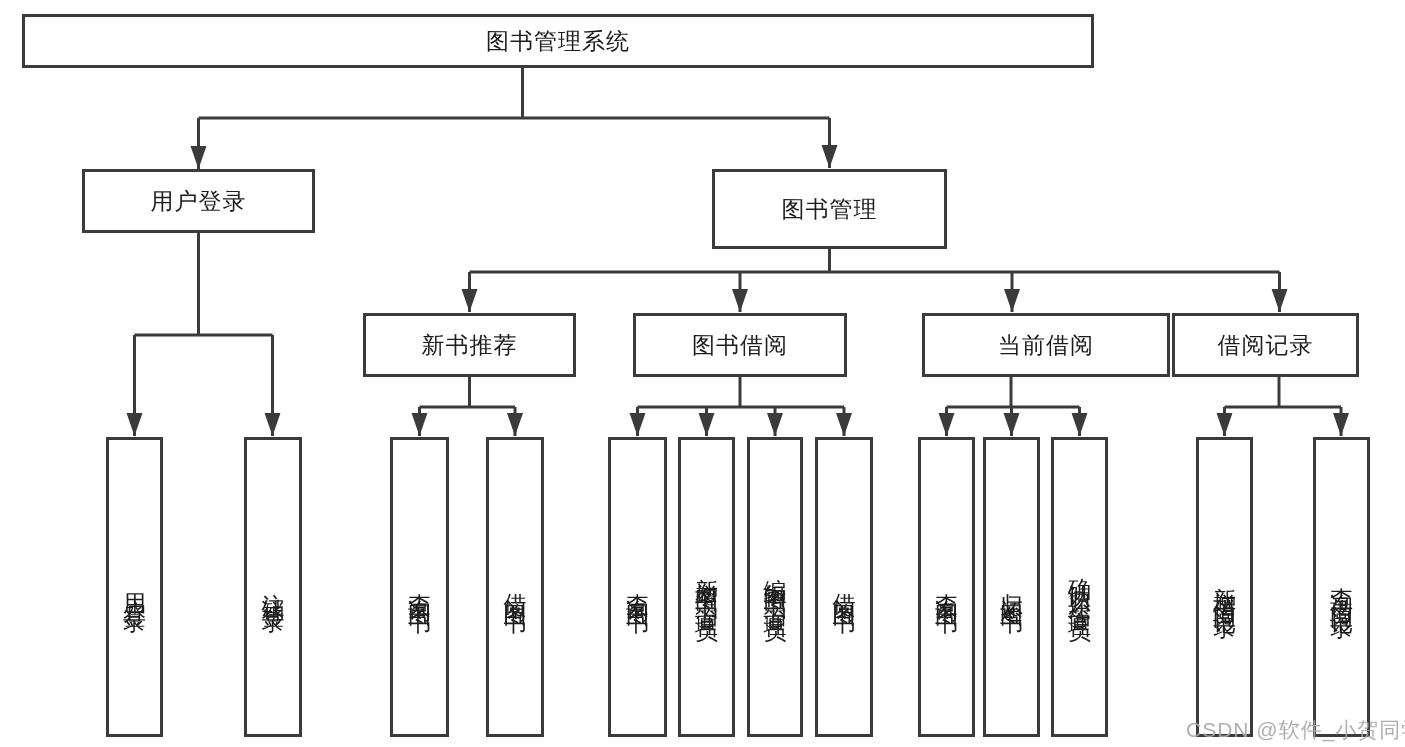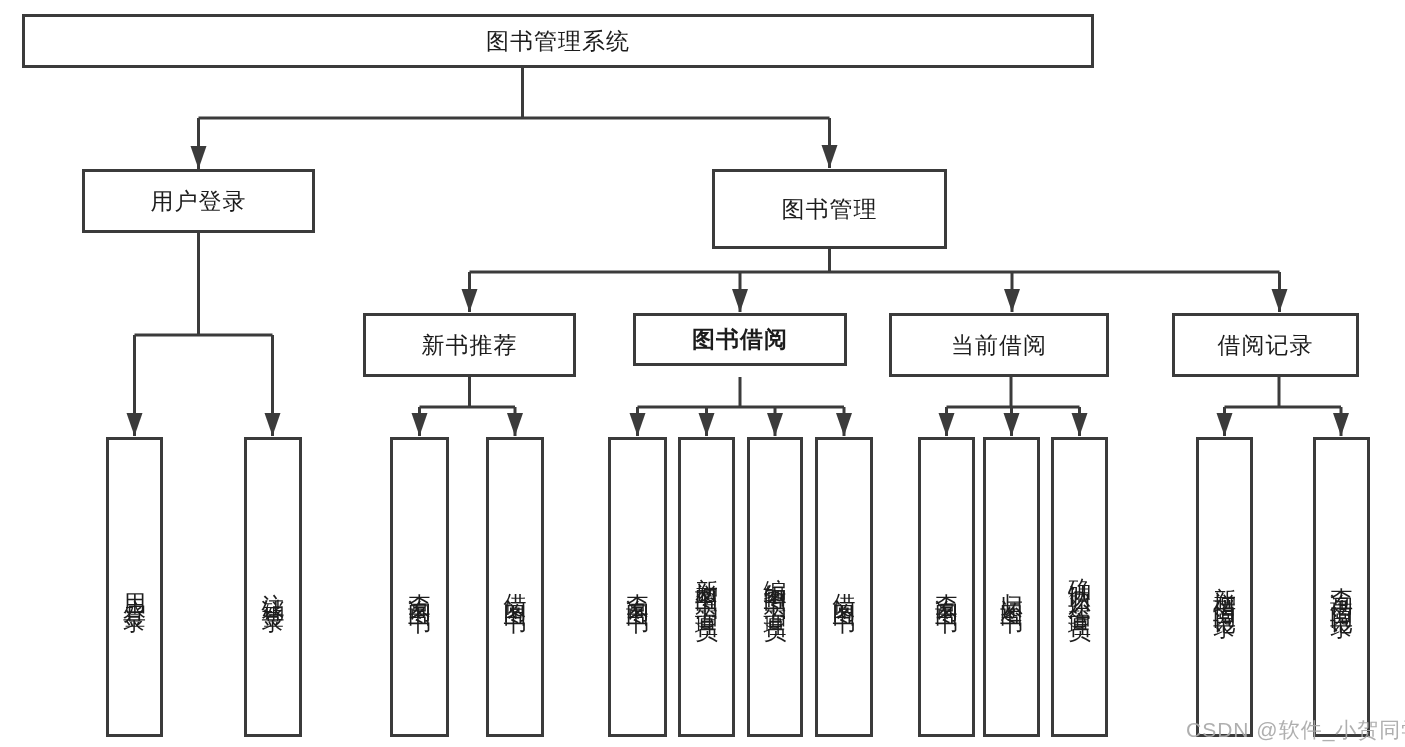--- a/index.html
+++ b/index.html
@@ -117,22 +117,22 @@
     <line x1="1224.5" y1="407" x2="1224.5" y2="436" marker-end="url(#ah)"></line>
     <line x1="1341" y1="407" x2="1341" y2="436" marker-end="url(#ah)"></line>
   </svg>
 
   <div class="node" style="left:22px; top:14px; width:1072px; height:54px;">图书管理系统</div>
 
   <div class="node" style="left:82px; top:169px; width:233px; height:64px;">用户登录</div>
   <div class="node" style="left:712px; top:169px; width:235px; height:80px;">图书管理</div>
 
   <div class="node" style="left:363px; top:313px; width:213px; height:64px;">新书推荐</div>
-  <div class="node" style="left:633px; top:313px; width:214px; height:53px;font-weight:bold;">图书借阅</div>
-  <div class="node" style="left:889px; top:313px; width:220px; height:64px;">当前借阅</div>
+  <div class="node" style="left:633px; top:313px; width:214px; height:64px;">图书借阅</div>
+  <div class="node" style="left:922px; top:313px; width:248px; height:64px;">当前借阅</div>
   <div class="node" style="left:1172px; top:313px; width:187px; height:64px;">借阅记录</div>
 
   <div class="leaf" style="left:106px; width:57px;">
     <span class="vtext">用户登录</span>
   </div>
   <div class="leaf" style="left:244px; width:58px;">
     <span class="vtext">注销登录</span>
   </div>
 
   <div class="leaf" style="left:390px; width:59px;">

